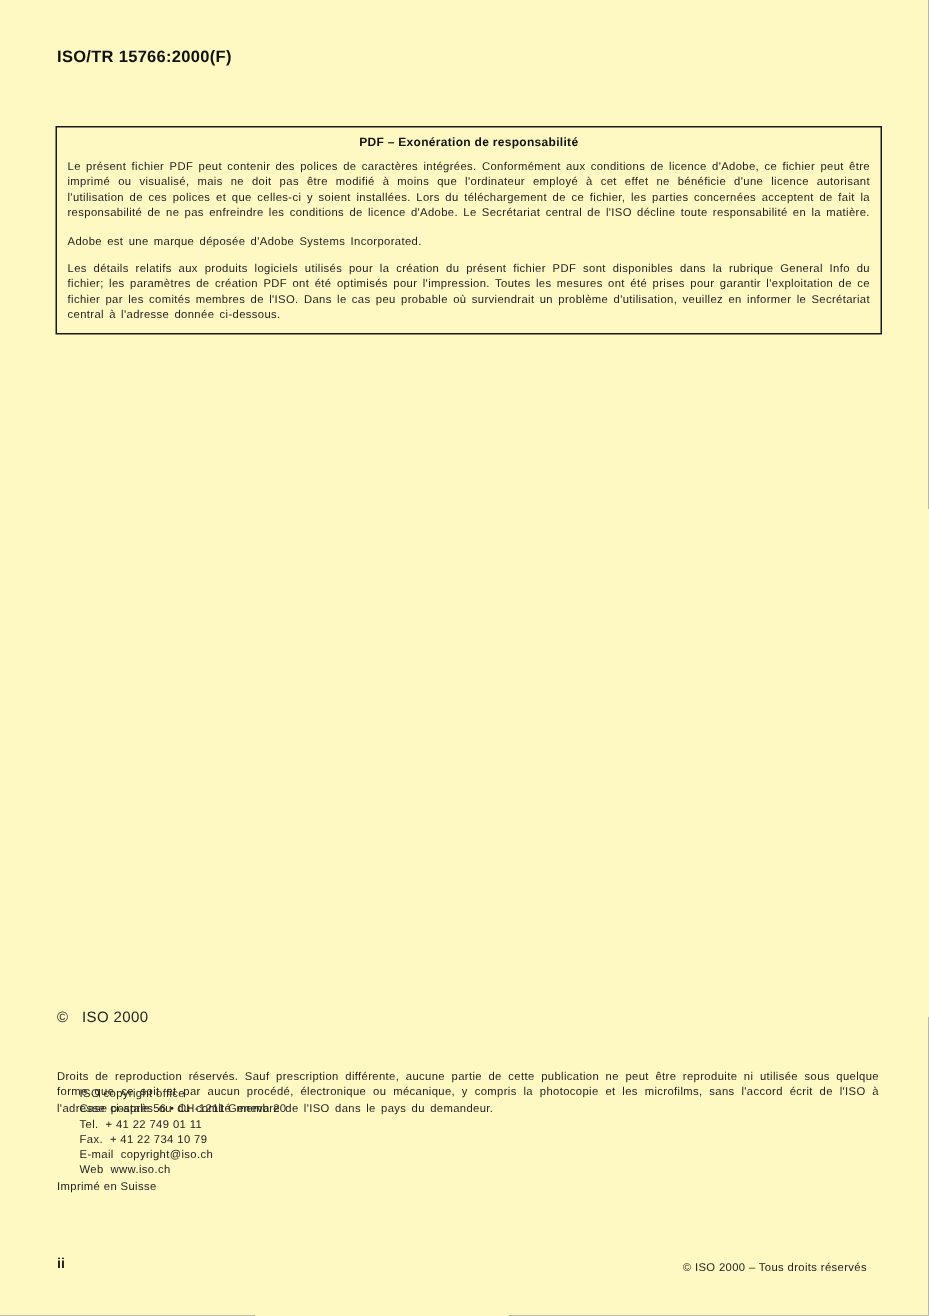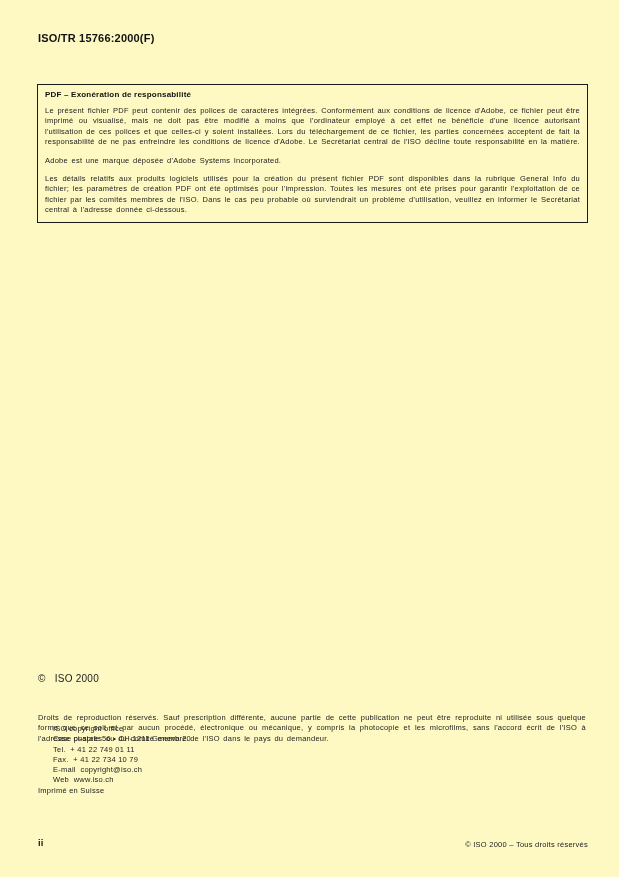--- a/index.html
+++ b/index.html
@@ -28,21 +28,21 @@
     left: 37px;
     top: 84px;
     width: 551px;
     height: 139px;
     border: 1px solid #1a1a1a;
     padding: 5px 7px 4px 7px;
   }
   .box-title {
     font-size: 8px;
     font-weight: bold;
-    text-align: left;
+    text-align: center;
     color: #111;
     margin-bottom: 7px;
     letter-spacing: 0.2px;
   }
   .box-para {
     font-size: 7.5px;
     line-height: 10.4px;
     text-align: justify;
     color: #222;
     margin-bottom: 8px;
@@ -91,21 +91,21 @@
   .footer-page {
     position: absolute;
     left: 38px;
     top: 837px;
     font-size: 9.5px;
     font-weight: bold;
     color: #222;
   }
   .footer-copyright {
     position: absolute;
-    right: 31px;
+    right: 41px;
     top: 840px;
     font-size: 7.5px;
     color: #222;
     letter-spacing: 0.25px;
     padding-left: 41px;
   }
 </style>
 </head>
 <body>
 

